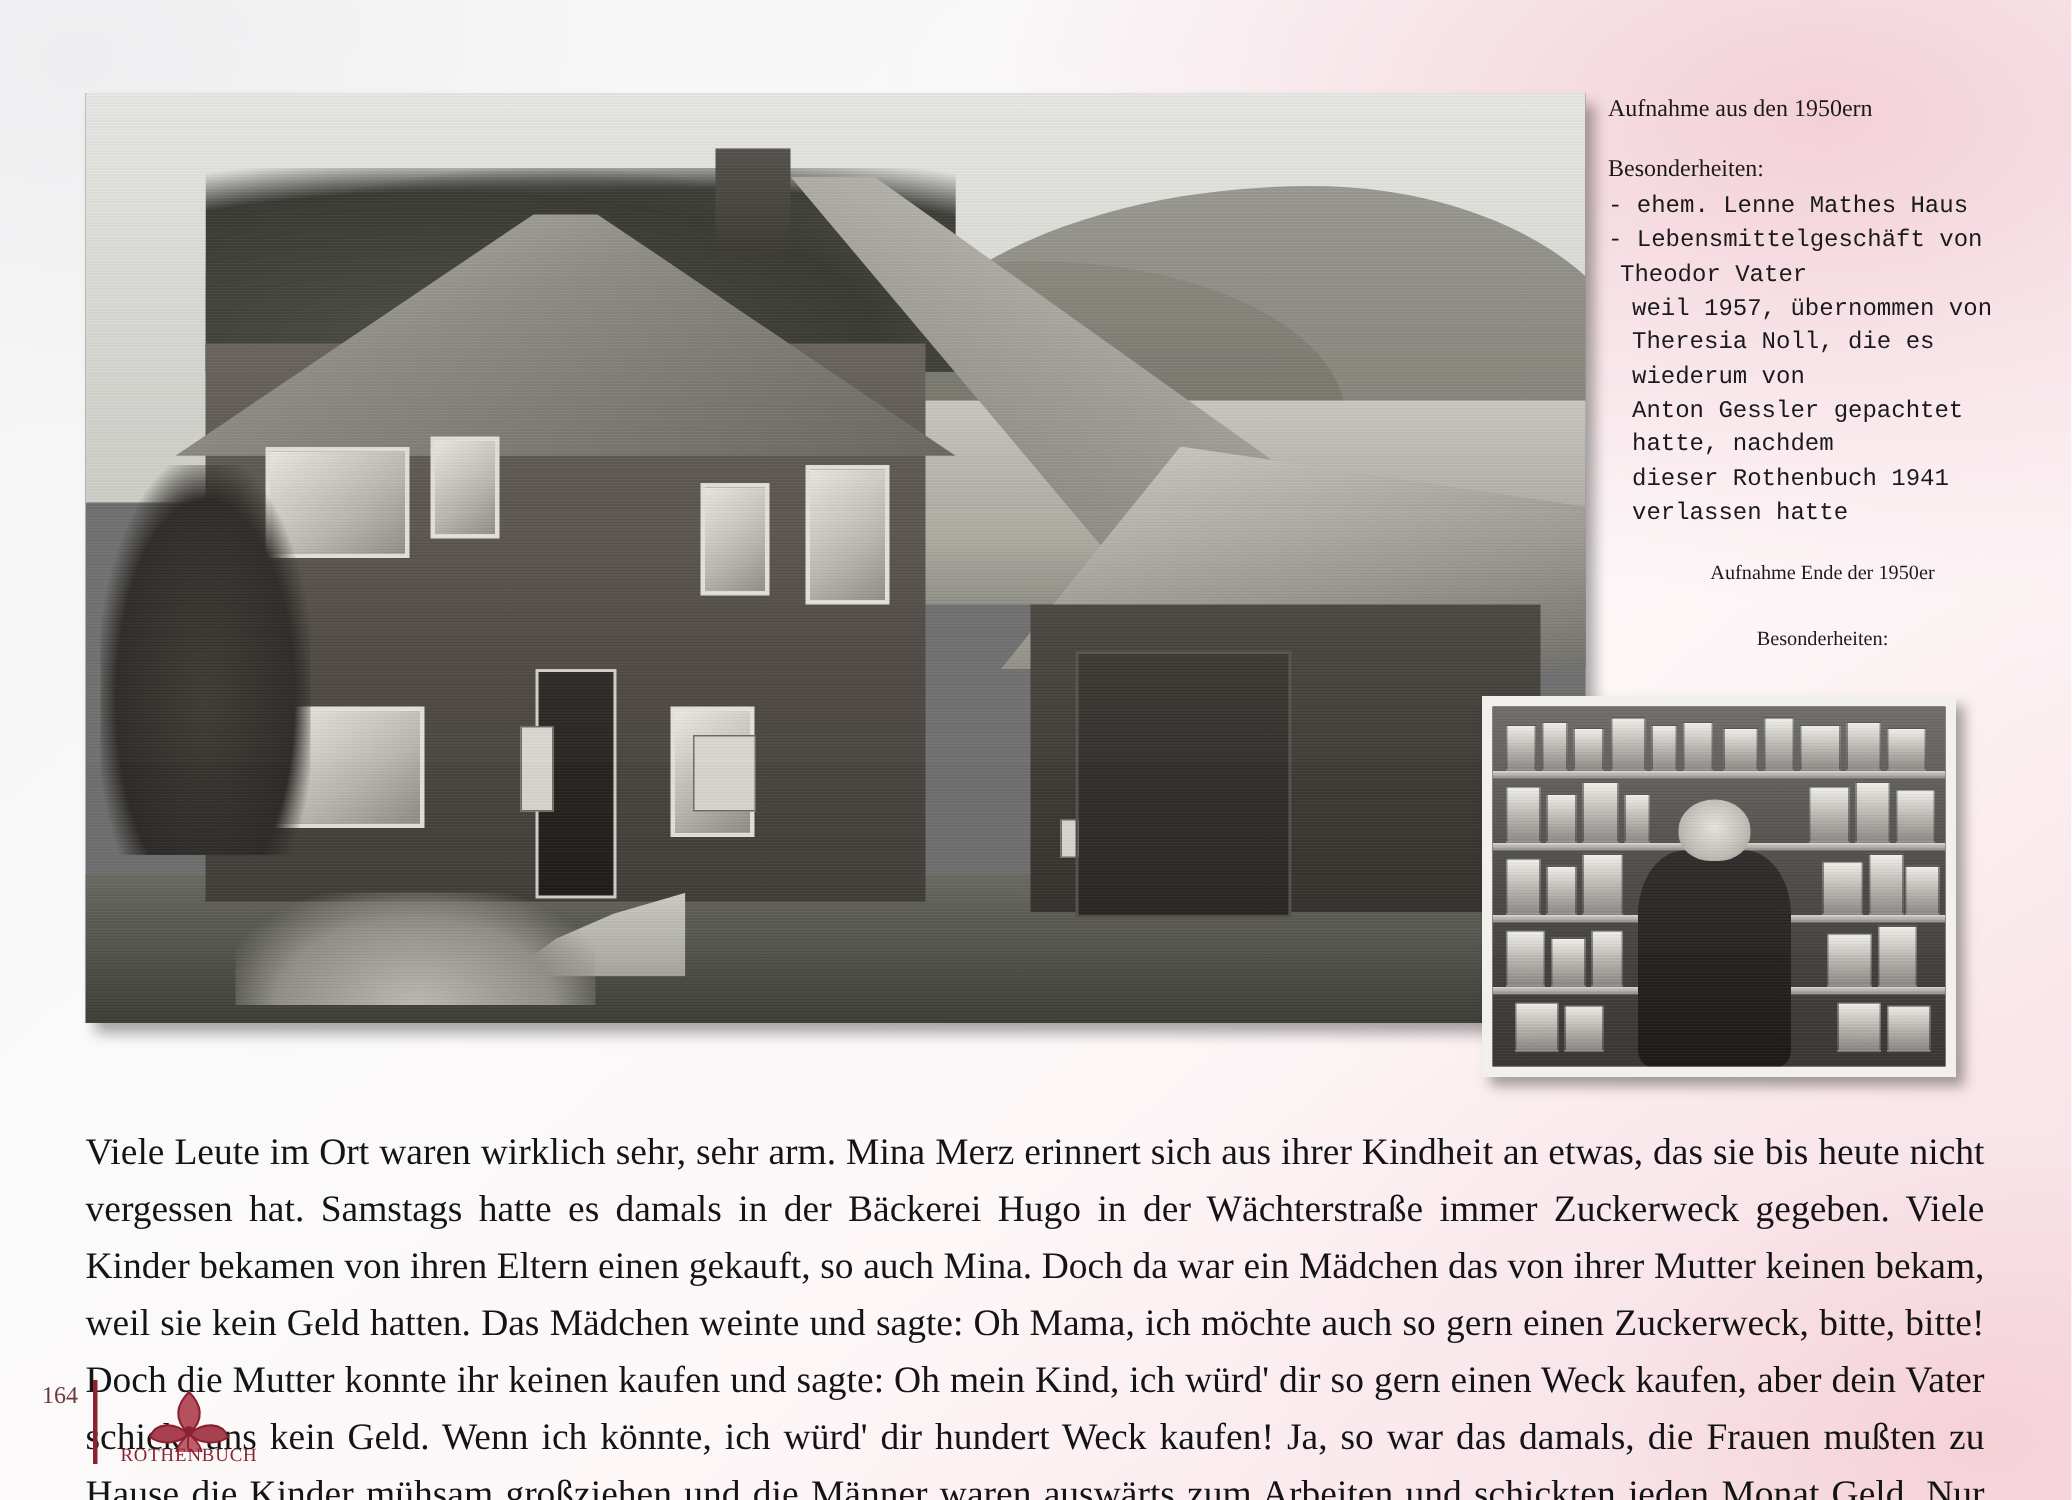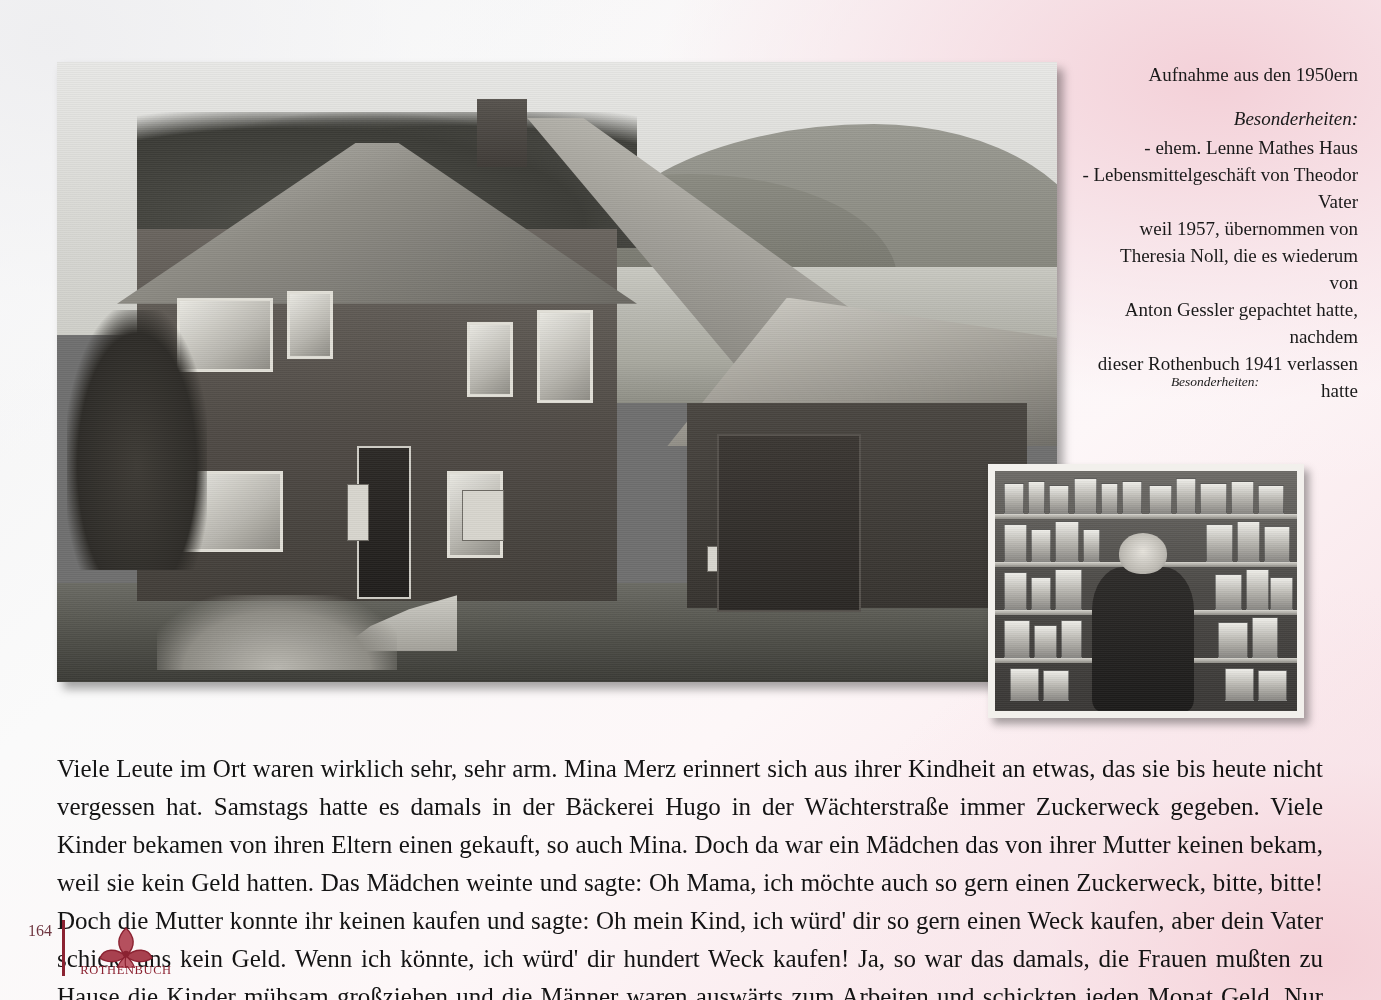--- a/index.html
+++ b/index.html
@@ -166,28 +166,27 @@
     border-radius: 30% 30% 8% 8%;
   }
 
   
   .caption-col {
     position: absolute;
     left: 1072px;
     top: 62px;
     width: 286px;
     color: #1a1a1a;
-    font-size: 19px;
+    font-size: 16px;
     line-height: 1.42;
-    text-align: right;
   }
   .cap-title { margin-bottom: 17px; }
-  .cap-head { margin-bottom: 2px; font-style: italic; }
+  .cap-head { margin-bottom: 2px; }
   .cap-list { margin: 0; padding: 0; list-style: none; }
-  .cap-list li { margin: 0 0 0 0; text-indent: -8px; padding-left: 8px; }
+  .cap-list li { margin: 0 0 0 0; text-indent: -8px; padding-left: 8px; font-family: Liberation Mono, monospace; }
   .cap-list li .cont { display: block; text-indent: 0; padding-left: 8px; }
 
   .caption-col-2 {
     position: absolute;
     left: 1072px;
     top: 372px;
     width: 286px;
     color: #1a1a1a;
     font-size: 13.5px;
     line-height: 1.5;
@@ -345,20 +344,21 @@
         <span>- Lebensmittelgeschäft von Theodor Vater</span>
         <span class="cont">weil 1957, übernommen von</span>
         <span class="cont">Theresia Noll, die es wiederum von</span>
         <span class="cont">Anton Gessler gepachtet hatte, nachdem</span>
         <span class="cont">dieser Rothenbuch 1941 verlassen hatte</span>
       </li>
     </ul>
   </div>
 
   <div class="caption-col-2">
+    <div class="cap-title">Aufnahme Ende der 1950er</div>
     <div class="cap-head">Besonderheiten:</div>
   </div>
 
   <div class="body-text">Viele Leute im Ort waren wirklich sehr, sehr arm. Mina Merz erinnert sich aus ihrer Kindheit an etwas, das sie bis heute nicht vergessen hat. Samstags hatte es damals in der Bäckerei Hugo in der Wächterstraße immer Zuckerweck gegeben. Viele Kinder bekamen von ihren Eltern einen gekauft, so auch Mina. Doch da war ein Mädchen das von ihrer Mutter keinen bekam, weil sie kein Geld hatten. Das Mädchen weinte und sagte: Oh Mama, ich möchte auch so gern einen Zuckerweck, bitte, bitte! Doch die Mutter konnte ihr keinen kaufen und sagte: Oh mein Kind, ich würd' dir so gern einen Weck kaufen, aber dein Vater schickt uns kein Geld. Wenn ich könnte, ich würd' dir hundert Weck kaufen! Ja, so war das damals, die Frauen mußten zu Hause die Kinder mühsam großziehen und die Männer waren auswärts zum Arbeiten und schickten jeden Monat Geld. Nur einige auch nicht, und die Frauen mussten zusehen, wie sie allein zurechtkamen.</div>
 
   <div class="page-number">164</div>
   <div class="footer-rule"></div>
   <div class="logo">
     <svg width="96" height="48" viewBox="0 0 96 48">
       <g transform="translate(48,40)">

